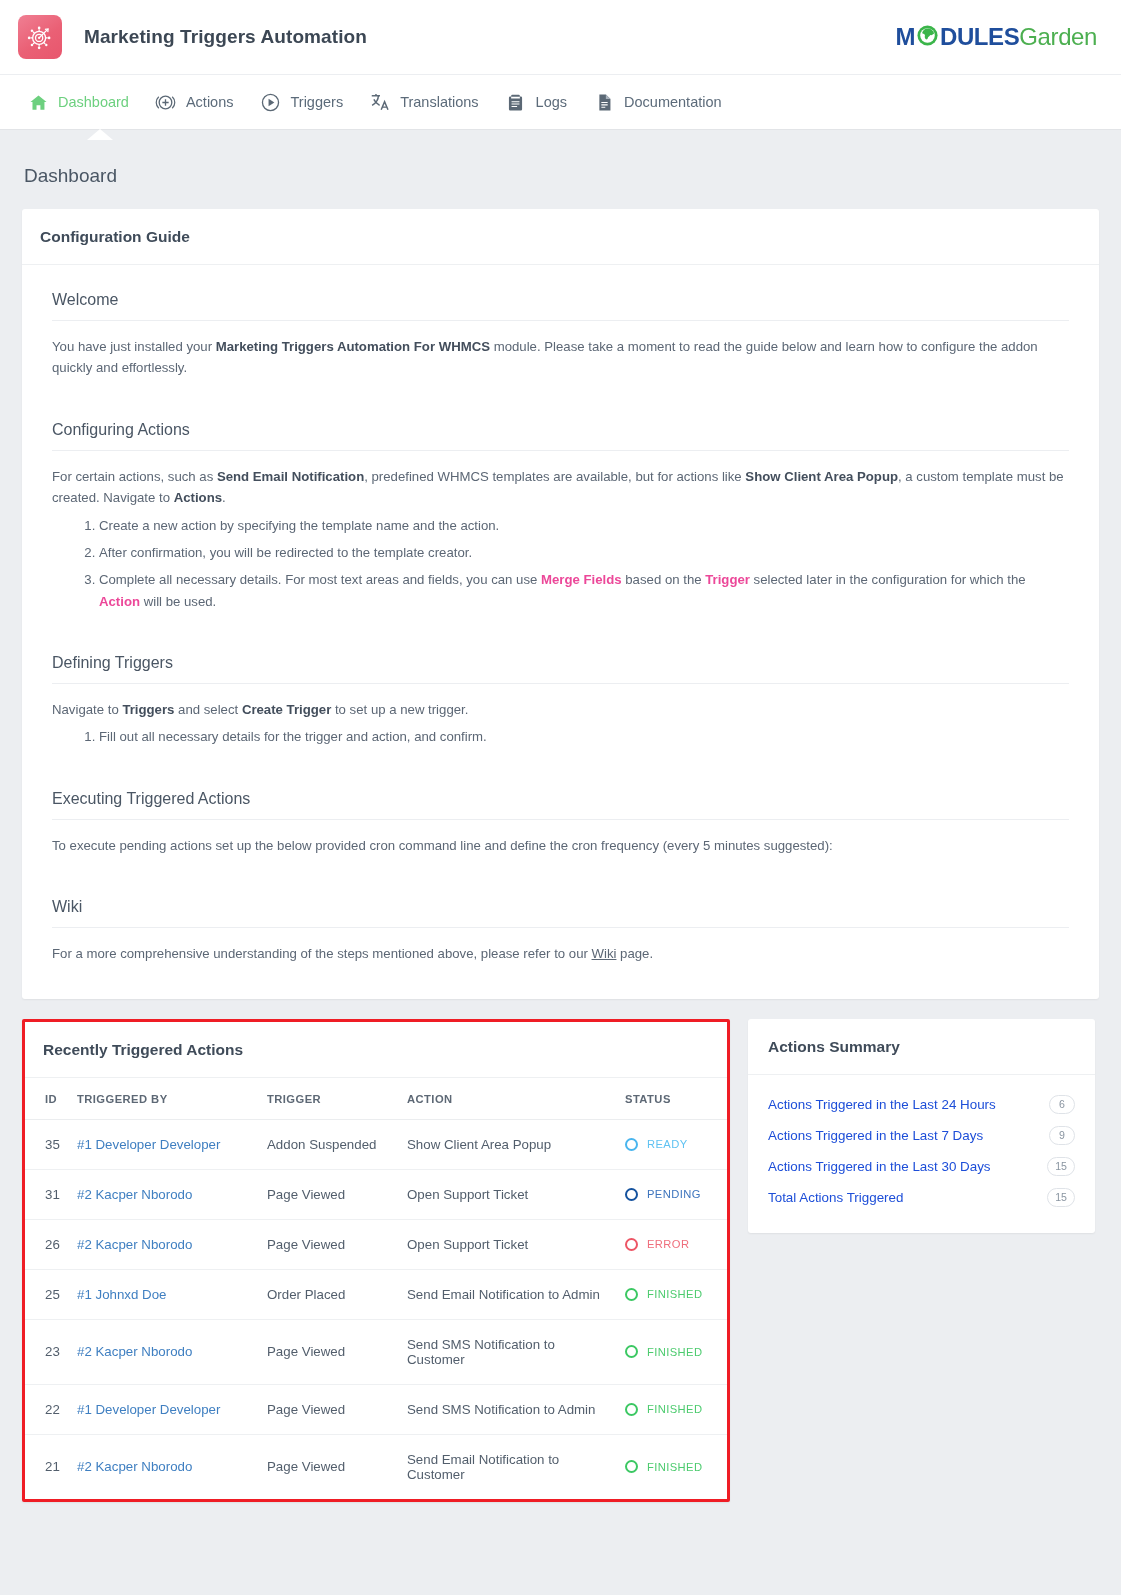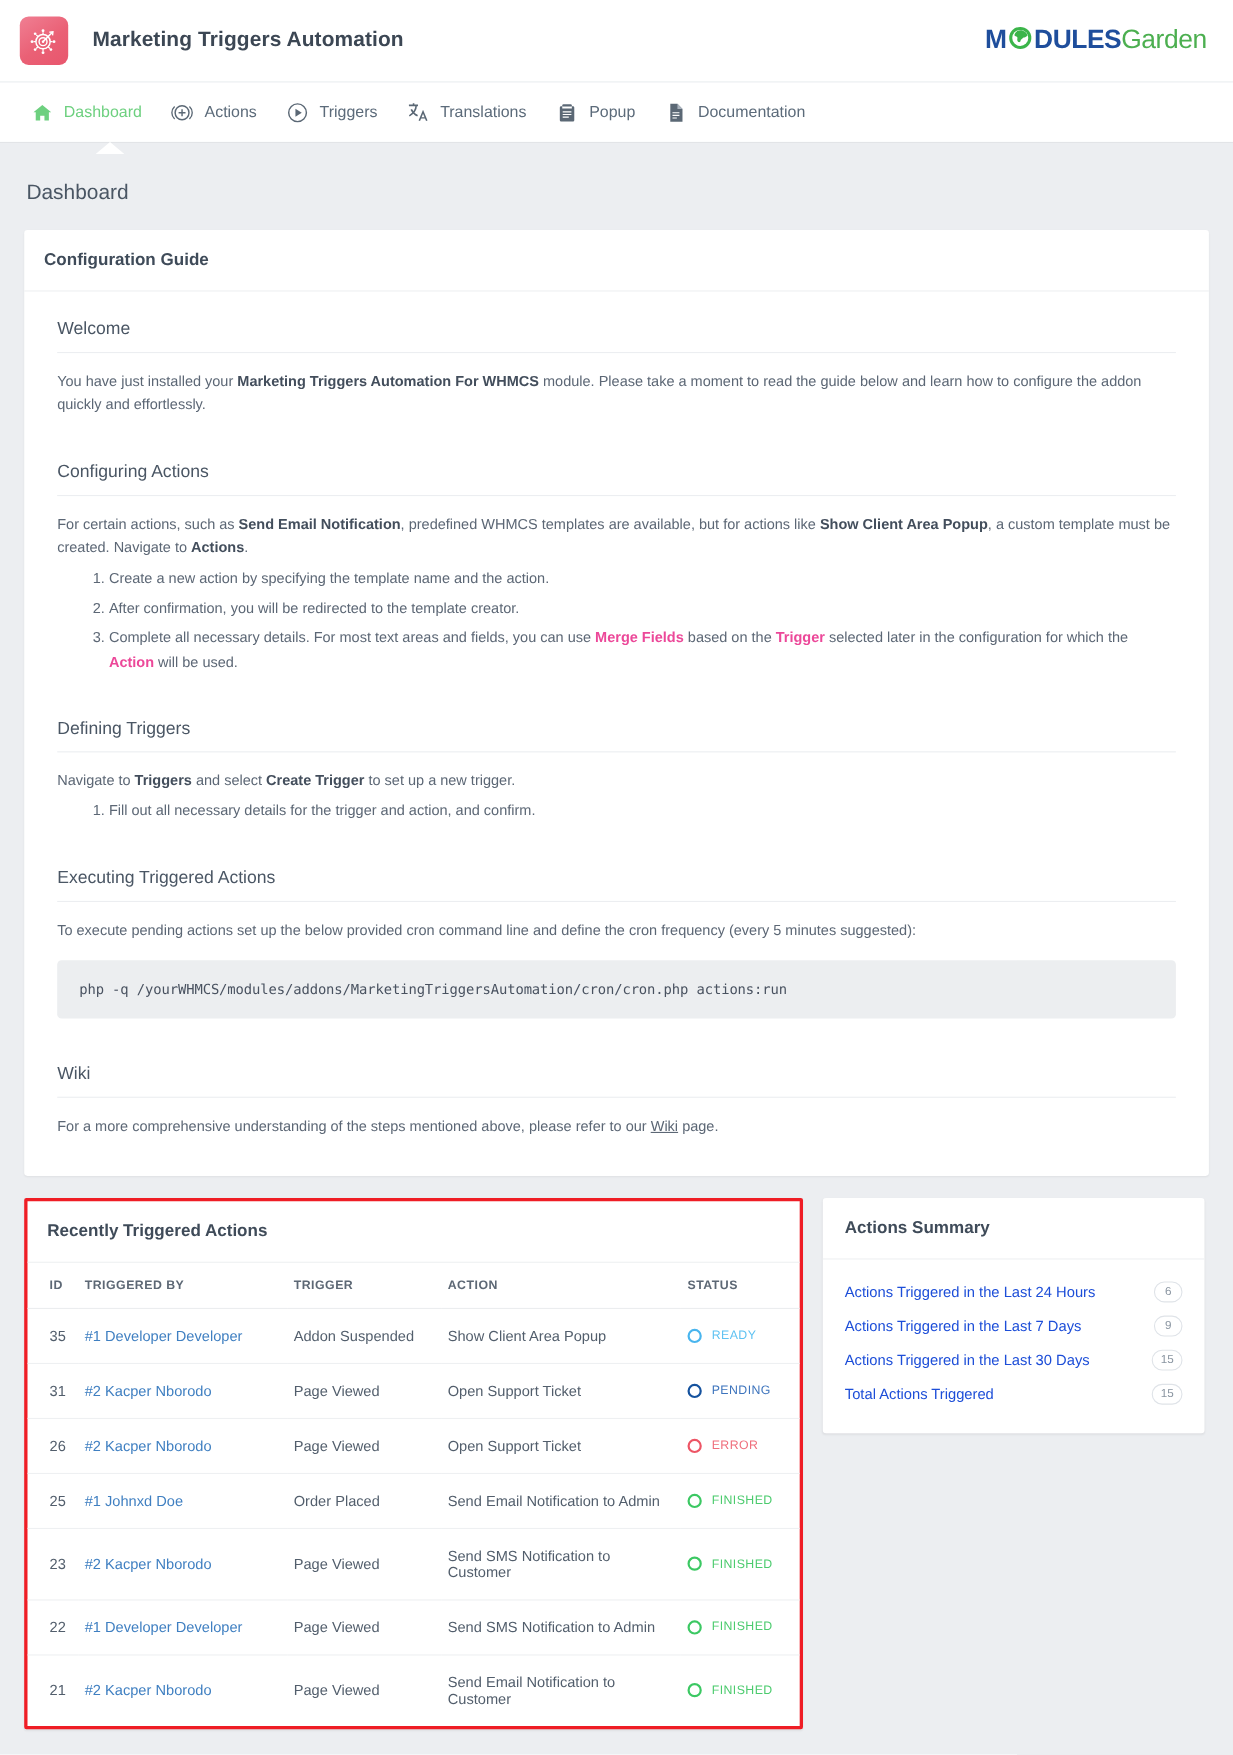--- a/index.html
+++ b/index.html
@@ -329,21 +329,21 @@
   </div>
 
   <div class="nav-item">
     <span class="nav-icon">
       <svg width="19" height="19" viewBox="0 0 24 24" fill="#5b6875">
         <path d="M8 2.2 h8 a1.5 1.5 0 0 1 1.5 1.5 v1.1 h-11 V3.7 A1.5 1.5 0 0 1 8 2.2z"></path>
         <path d="M5.2 4.4 h1.3 v2.6 h11 V4.4 h1.3 a1.5 1.5 0 0 1 1.5 1.5 v14.6 a1.5 1.5 0 0 1 -1.5 1.5 H5.2 a1.5 1.5 0 0 1 -1.5 -1.5 V5.9 a1.5 1.5 0 0 1 1.5 -1.5z"></path>
         <path d="M7 11 h10 M7 14 h10 M7 17 h7" stroke="#ffffff" stroke-width="1.3"></path>
       </svg>
     </span>
-    <span class="nav-label">Popup</span>
+    <span class="nav-label">Logs</span>
   </div>
 
   <div class="nav-item">
     <span class="nav-icon">
       <svg width="19" height="19" viewBox="0 0 24 24" fill="#5b6875">
         <path d="M5.5 1.8 h8.2 L19.5 7.6 v14.6 H5.5z"></path>
         <path d="M13.7 1.8 v5.8 h5.8z" fill="#aab3bd"></path>
         <path d="M8 12 h8 M8 15 h8 M8 18 h5" stroke="#ffffff" stroke-width="1.3"></path>
       </svg>
     </span>
@@ -383,21 +383,20 @@
         <p class="para">Navigate to <b>Triggers</b> and select <b>Create Trigger</b> to set up a new trigger.</p>
         <ol class="steps">
             <li>Fill out all necessary details for the trigger and action, and confirm.</li>
           </ol>
       </div>
 
       <div class="sec">
         <div class="sec-title">Executing Triggered Actions</div>
         <div class="hr"></div>
         <p class="para">To execute pending actions set up the below provided cron command line and define the cron frequency (every 5 minutes suggested):</p>
-        <div class="codebox">php -q /yourWHMCS/modules/addons/MarketingTriggersAutomation/cron/cron.php actions:run</div>
       </div>
 
       <div class="sec">
         <div class="sec-title">Wiki</div>
         <div class="hr"></div>
         <p class="para">For a more comprehensive understanding of the steps mentioned above, please refer to our <a class="lnk" href="#">Wiki</a> page.</p>
       </div>
 
     </div>
   </div>

